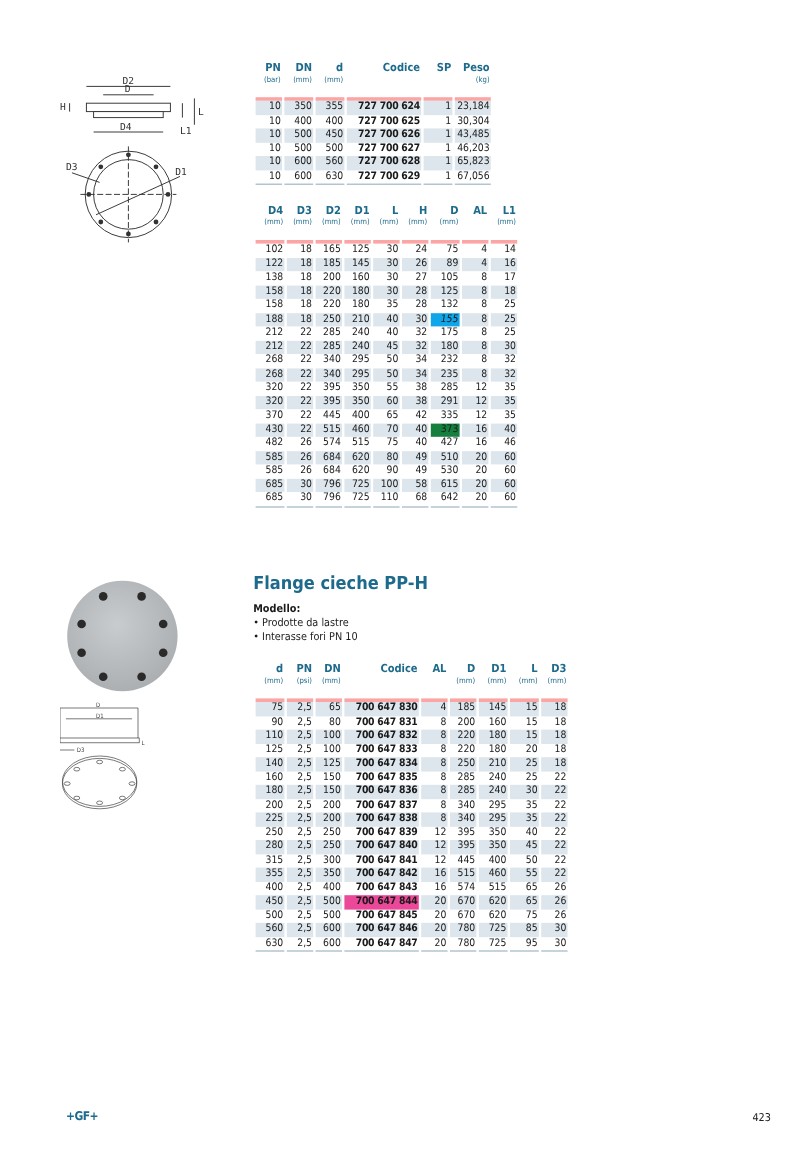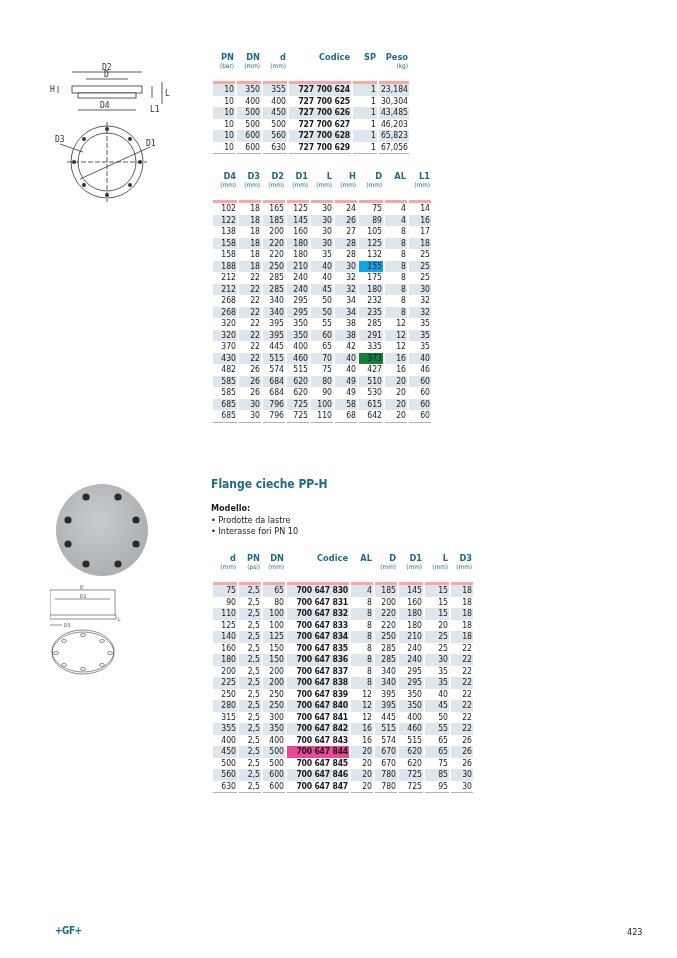--- a/index.html
+++ b/index.html
@@ -5,21 +5,21 @@
   html, body { margin:0; padding:0; background:#fff; }
   body { width:677px; height:958px; position:relative; overflow:hidden; font-family:"DejaVu Sans Condensed","DejaVu Sans",sans-serif; color:#1a1a1a; }
   .abs { position:absolute; }
   table.t { border-collapse:separate; border-spacing:2px 0; font-size:8.6px; font-stretch:condensed; }
   table.t th { color:#1e6a8c; font-weight:bold; font-size:9.2px; text-align:right; padding:0 1px; line-height:11px; }
   table.t th.unit { color:#1e6a8c; font-weight:normal; font-size:6.4px; line-height:8px; border-bottom:3px solid #fca5a5; padding-bottom:11px; }
   table.t td { text-align:right; padding:0 1px; height:11.5px; line-height:11.5px; white-space:nowrap; }
   table.t tr.s td { background:#dde6ed; }
   table.t tbody tr:last-child td { border-bottom:1.5px solid #9fb7c6; }
   table.t td.code { font-weight:bold; letter-spacing:-0.2px; }
-  .section-title { color:#1e6a8c; font-weight:bold; font-size:12px; }
+  .section-title { color:#1e6a8c; font-weight:bold; font-size:15px; }
   .model-label { font-weight:bold; font-size:9px; }
   .bullets { font-size:9px; line-height:11px; }
   .bullets div { padding-left:0; }
   .logo { color:#1e6a8c; font-weight:bold; font-size:10px; letter-spacing:-0.5px; }
   .pageno { font-size:9px; color:#222; }
 </style>
 </head>
 <body>
 
 <svg class="abs" style="left:50px;top:62px" width="130" height="150" viewBox="0 0 130 150">

